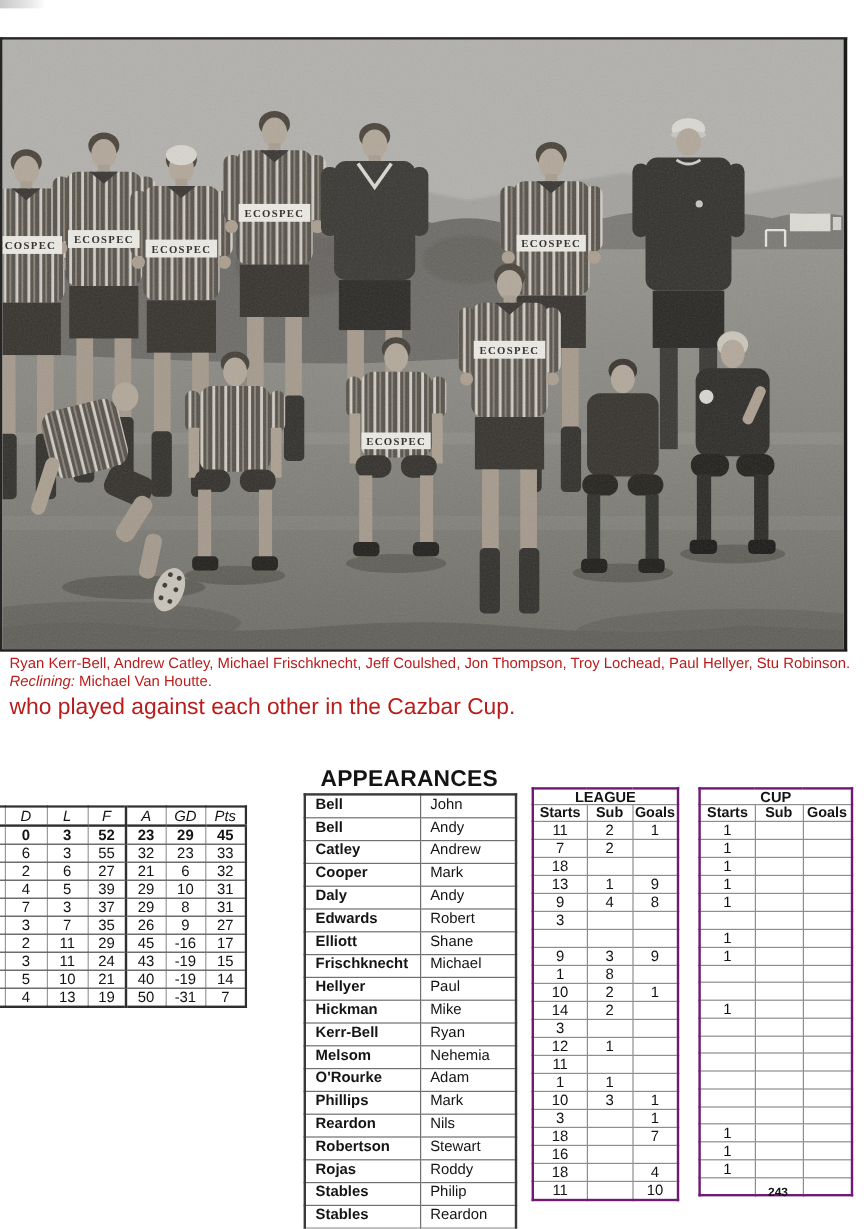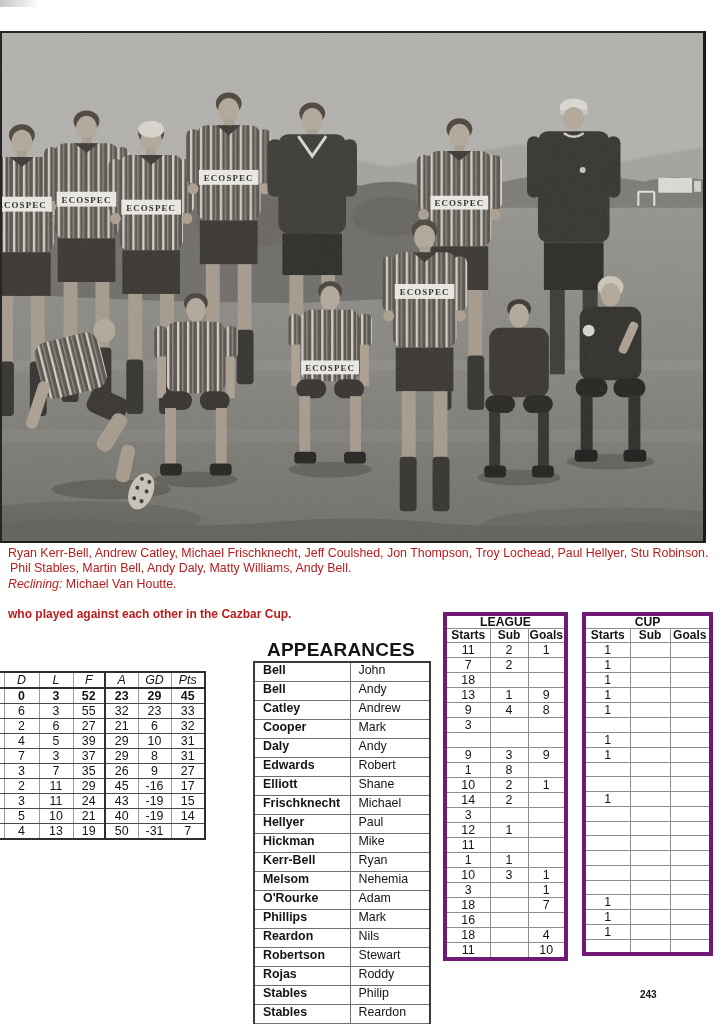--- a/index.html
+++ b/index.html
@@ -13,42 +13,42 @@
   .photo { position:absolute; left:0; top:31px; width:706px; height:512px;
     border:2px solid #262626; border-right:3px solid #1a1a1a; border-bottom:2px solid #1e1e1e;
     background:#b2b1ad; overflow:hidden; }
   .photo svg { display:block; width:100%; height:100%; }
   .band-text { font-family:"Liberation Serif", serif; font-size:9px; font-weight:bold;
     letter-spacing:1.1px; fill:#2e2b27; }
 
   .caption { position:absolute; left:8px; top:546px; width:708px;
     font-size:12.4px; line-height:15.4px; color:#b91c1c; }
   .caption .row2 { padding-left:2px; }
-  .caption .note { font-weight:bold; font-size:12px; margin-top:15px; }
+  .caption .note { font-weight:normal; font-size:19px; margin-top:5px; }
 
   table { border-collapse:collapse; table-layout:fixed; }
   td, th { overflow:hidden; white-space:nowrap; }
 
   
   .frag-wrap { position:absolute; left:0; top:671px; width:206px; overflow:hidden; }
   .frag { margin-left:-29px; width:233px; font-size:12.4px; border:2px solid #2f2f2f; }
   .frag th, .frag td { height:14.7px; padding:0; text-align:center; line-height:14px;
     border:1px solid #9a9a9a; border-top-color:#4a4a4a; border-bottom-color:#4a4a4a; }
   .frag th { font-style:italic; font-weight:400; border-bottom:2px solid #2f2f2f; }
   .frag th:nth-child(4), .frag td:nth-child(4) { border-right:2px solid #2f2f2f; }
   .frag tr.bold-row td { font-weight:bold; }
 
   .app-title { position:absolute; left:253px; top:639px; width:176px; text-align:center;
     font-weight:bold; font-size:19px; letter-spacing:.2px; }
   .app { position:absolute; left:253px; top:661px; width:176px; border:2px solid #3a3a3a;
     font-size:12.4px; }
   .app td { height:14.7px; padding:0 0 4px 8px; line-height:14px; border:1px solid #6f6f6f; }
   .app td:first-child { font-weight:bold; }
 
-  .stat { position:absolute; top:612px; border:4px solid #701a75; font-size:12.4px; }
+  .stat { position:absolute; top:656px; border:2px solid #701a75; font-size:12.4px; }
   #league-table { left:443px; width:121px; }
   #cup-table   { left:582px; width:127px; }
   .stat th, .stat td { border:1px solid #8d8d8d; padding:0; text-align:center; }
   .stat .title th { height:12px; font-size:12.2px; font-weight:bold; line-height:12px; }
   .stat .cols th  { height:14px; font-size:12px; font-weight:700; line-height:13px; }
   .stat td { height:14.7px; line-height:14px; }
 
   .pageno { position:absolute; left:640px; top:989px; width:66px; text-align:left;
     font-size:10px; font-weight:700; }
 </style>
@@ -255,21 +255,20 @@
 
       <g>
         <path d="M0,494 Q60,486 120,493 Q200,500 280,492 Q360,486 440,494 Q540,502 620,492 L705,496 L705,512 L0,512 Z" fill="#5f5e58" opacity=".85"></path>
       </g>
       <rect width="705" height="512" filter="url(#grain)" opacity="0.14"></rect>
     </svg>
   </div>
 
   <div class="caption">
     <div>Ryan Kerr-Bell,  Andrew Catley,  Michael Frischknecht,  Jeff Coulshed,  Jon Thompson,  Troy Lochead,  Paul Hellyer, Stu Robinson.</div>
-    <div class="row2">Phil Stables, Martin Bell,  Andy Daly,  Matty Williams,  Andy Bell.</div>
     <div><i>Reclining:</i><span> Michael Van Houtte.</span></div>
     <div class="note">who played against each other in the Cazbar Cup.</div>
   </div>
 
   <div class="frag-wrap">
     <table class="frag">
       <colgroup>
           <col style="width:32px">
           <col style="width:35px">
           <col style="width:34px">

